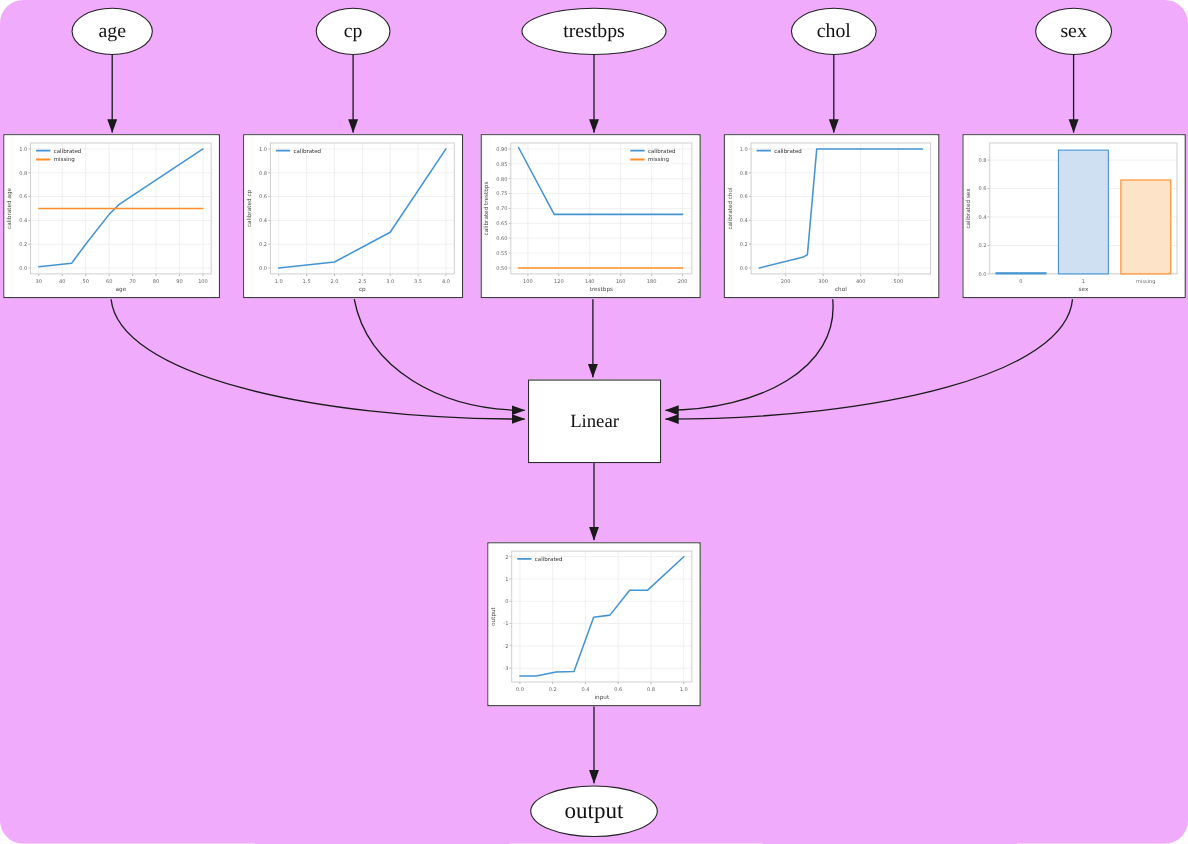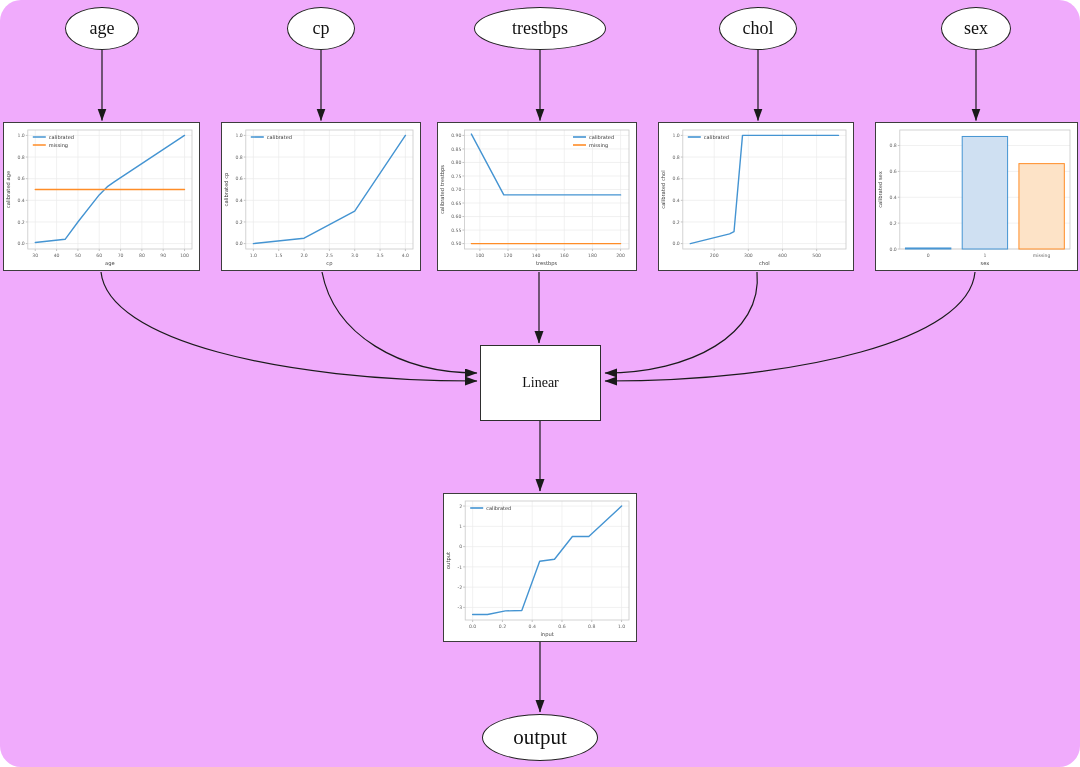--- a/index.html
+++ b/index.html
@@ -4,21 +4,21 @@
 <style>
   html,body{margin:0;padding:0;background:#ffffff;}
   .canvas{position:relative;width:1080px;height:767px;background:#f0abfc;overflow:hidden;
           font-family:"Liberation Serif", serif;border-radius:21px;}
   .edges{position:absolute;left:0;top:0;width:1080px;height:767px;pointer-events:none;}
   .edge{stroke:#1a1a1a;stroke-width:1.2;fill:none;}
   .node{position:absolute;display:flex;align-items:center;justify-content:center;
         background:#ffffff;color:#111;box-sizing:border-box;}
   .ellipse{border:1.3px solid #222222;border-radius:50%;font-size:18px;}
   .ellipse.big{font-size:21px;}
-  .rectnode{border:1.5px solid #2e2e2e;font-size:14px;font-family:Liberation Serif, serif;}
+  .rectnode{border:1.5px solid #2e2e2e;font-size:17px;font-family:Liberation Serif, serif;}
   .plot-node{position:absolute;background:#ffffff;border:1.5px solid #3d3d3d;box-sizing:border-box;}
   .plot-node svg{display:block;}
   .tick{font:4.6px "DejaVu Sans", sans-serif;fill:#666;}
   .axlabel{font:5.2px "DejaVu Sans", sans-serif;fill:#444;}
   .legend{font:5px "DejaVu Sans", sans-serif;fill:#333;}
 </style>
 </head>
 <body>
 
 <div class="canvas">

